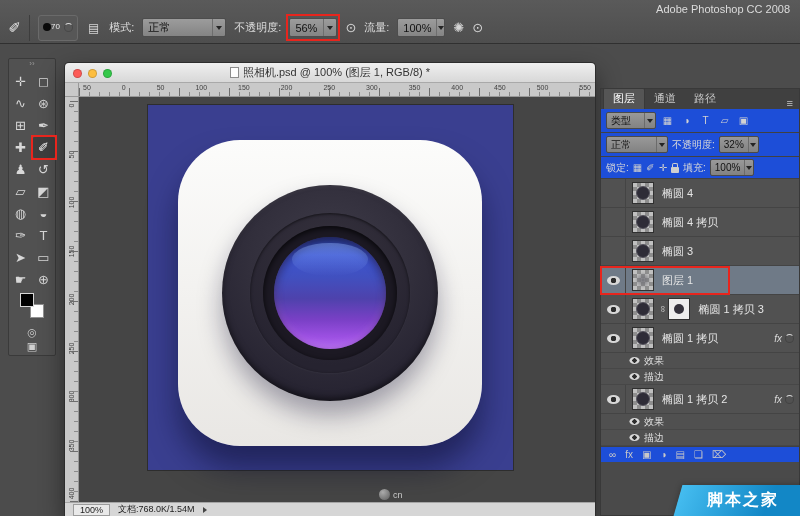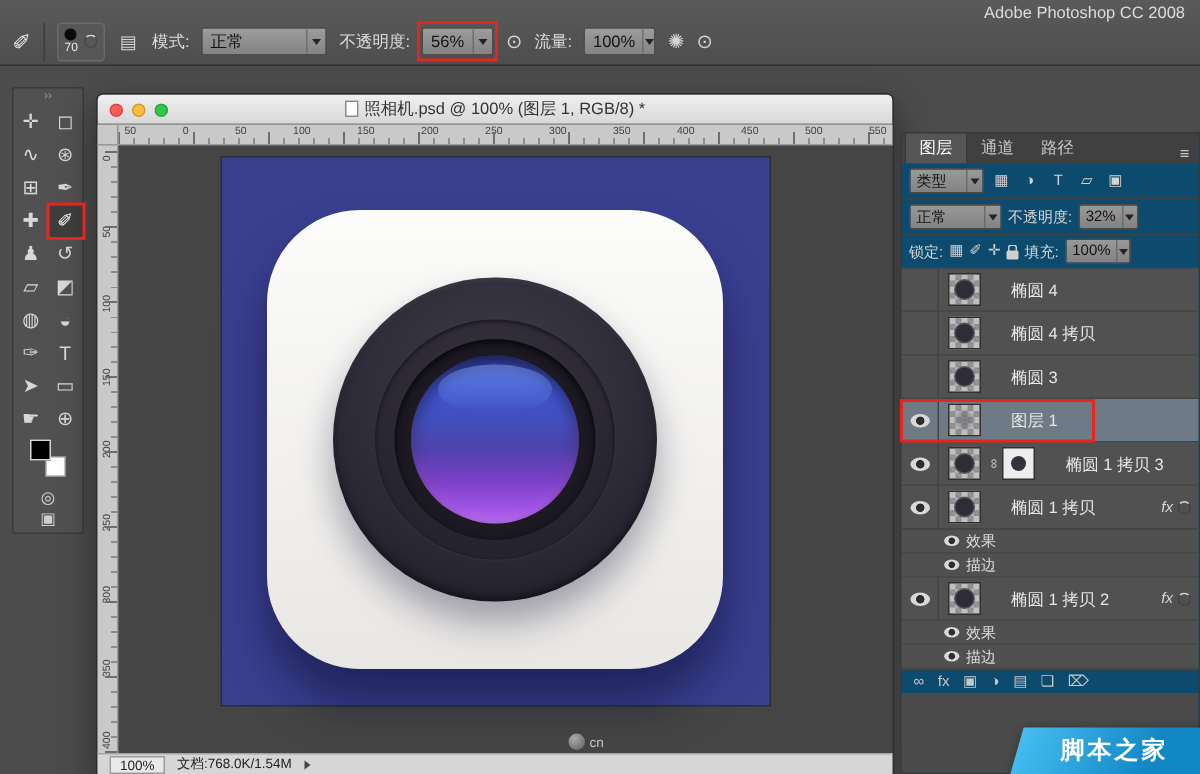--- a/index.html
+++ b/index.html
@@ -6,21 +6,21 @@
   html,body{width:800px;height:516px}
   body{font-family:"Liberation Sans","DejaVu Sans",sans-serif;background:#4c4c4c}
   .screen{position:relative;width:800px;height:516px;background:#4c4c4c;overflow:hidden}
   .rel{position:relative}
 
   
   .options-bar{position:absolute;left:0;top:0;width:800px;height:44px;background:linear-gradient(#5a5a5a,#4e4e4e);border-bottom:1px solid #303030;display:flex;align-items:center;gap:8px;padding:14px 6px 2px 4px}
   .app-title{position:absolute;top:3px;right:10px;font-size:11px;color:#dcdcdc}
   .current-tool{width:26px;height:26px;display:flex;align-items:center;justify-content:center;color:#e6e6e6;font-size:15px;border-right:1px solid #3d3d3d;padding-right:4px}
   .brush-preset{display:flex;align-items:center;background:#575757;border:1px solid #6a6a6a;border-radius:3px;height:26px;padding:2px 4px;gap:4px}
-  .bp-col{display:flex;flex-direction:column;align-items:flex-start;line-height:1}
+  .bp-col{display:flex;flex-direction:row;align-items:flex-start;line-height:1}
   .bp-dot{width:8px;height:8px;border-radius:50%;background:#0a0a0a;margin-bottom:1px}
   .bp-size{font-size:8px;color:#ececec}
   .dd{width:0;height:0;border-left:3.5px solid transparent;border-right:3.5px solid transparent;border-top:4px solid #242424}
   .dd.light{border-top-color:#d8d8d8}
   .tbtn{font-size:12px;color:#d5d5d5;padding:0 2px}
   .obar-label{font-size:11px;color:#dcdcdc;white-space:nowrap}
   .field{display:flex;align-items:center;background:linear-gradient(#9c9c9c,#848484);border:1px solid #4d4d4d;border-radius:2px;height:19px;font-size:11px;color:#121212}
   .field .val{padding:0 5px;flex:1;white-space:nowrap}
   .dd-box{width:13px;align-self:stretch;display:flex;align-items:center;justify-content:center;border-left:1px solid #6e6e6e}
   .f-mode{width:84px}.f-op{width:48px}.f-flow{width:48px}
@@ -68,21 +68,21 @@
   .lens-barrel{position:absolute;inset:13px;border-radius:50%;background:#1c1923;box-shadow:inset 0 2px 6px rgba(0,0,0,.8)}
   .lens-glass{position:absolute;inset:11px;border-radius:50%;background:linear-gradient(180deg,#2c3e92 0%,#3c54d0 16%,#4150bf 36%,#4e42ac 55%,#7a40c6 74%,#9c50e2 89%,#b068ee 100%);box-shadow:inset 0 4px 9px rgba(5,5,30,.55),inset 0 -3px 8px rgba(220,140,255,.3);overflow:hidden}
   .lens-glass::after{content:"";position:absolute;left:16%;top:5%;width:68%;height:30%;border-radius:50%;background:linear-gradient(rgba(150,185,255,.4),rgba(150,185,255,0))}
   .ime{position:absolute;left:300px;top:392px;display:flex;align-items:center;gap:3px;font-size:9px;color:#c9c9c9}
   .ime-dot{width:11px;height:11px;border-radius:50%;background:radial-gradient(circle at 35% 30%,#ababab,#5d5d5d)}
   .doc-status{height:14px;background:#d6d6d6;border-top:1px solid #a5a5a5;display:flex;align-items:center;gap:8px;padding:0 8px;font-size:9px;color:#222;flex:none}
   .zoom-box{background:#e9e9e9;border:1px solid #9c9c9c;padding:0 6px;height:12px;display:flex;align-items:center}
   .tri-r{width:0;height:0;border-left:4px solid #444;border-top:3px solid transparent;border-bottom:3px solid transparent}
 
   
-  .panel{position:absolute;left:600px;top:88px;width:200px;height:428px;background:#0c4a6e;border:1px solid #393939;display:flex;flex-direction:column}
+  .panel{position:absolute;left:600px;top:88px;width:200px;height:428px;background:#1d4ed8;border:1px solid #393939;display:flex;flex-direction:column}
   .panel-tabs{height:20px;background:#404040;display:flex;align-items:flex-end;padding-left:2px;flex:none}
   .ptab{font-size:11px;color:#c6c6c6;padding:2px 9px 3px}
   .ptab.active{background:#555;color:#fff;border:1px solid #393939;border-bottom:none;border-radius:2px 2px 0 0}
   .pmenu{margin-left:auto;color:#c6c6c6;font-size:11px;padding:0 6px}
   .prow{display:flex;align-items:center;gap:4px;padding:0 5px;border-bottom:1px solid #414141;flex:none}
   .prow.filter{height:24px}.prow.blend{height:24px}.prow.lock{height:22px}
   .plabel{font-size:10px;color:#d8d8d8;white-space:nowrap}
   .mini-field{display:flex;align-items:center;background:linear-gradient(#999,#828282);border:1px solid #4a4a4a;border-radius:2px;height:17px;font-size:10px;color:#131313}
   .mini-field .val{padding:16px 4px;flex:1;white-space:nowrap}
   .mini-field .dd-box{width:11px;border-left:1px solid #6b6b6b}
@@ -97,21 +97,21 @@
   .eye-col{width:25px;align-self:stretch;border-right:1px solid #444;display:flex;align-items:center;justify-content:center;flex:none}
   .eye{width:13px;height:9px;border-radius:50%;background:radial-gradient(circle,#2d2d2d 2.6px,#d8d8d8 3px)}
   .eye.sm{transform:scale(.78)}
   .thumb{width:22px;height:22px;margin:0 5px 0 6px;border:1px solid #303030;position:relative;flex:none;background-color:#c0c0c0;background-image:linear-gradient(45deg,#8e8e8e 25%,transparent 25%,transparent 75%,#8e8e8e 75%),linear-gradient(45deg,#8e8e8e 25%,transparent 25%,transparent 75%,#8e8e8e 75%);background-size:8px 8px;background-position:0 0,4px 4px}
   .thumb i{position:absolute;display:block}
   .shape-ellipse{inset:3px;border-radius:50%;background:#2e2c37;border:1px solid #56545e}
   .shape-blob{inset:2px;border-radius:50%;background:radial-gradient(circle,#73737a 0%,rgba(115,115,122,0) 72%)}
   .thumb.mask{background:#ededed;margin-left:2px}
   .shape-maskdot{inset:5px;border-radius:50%;background:#34323c}
   .mask-link{font-size:9px;color:#d0d0d0;transform:rotate(90deg);margin-left:1px}
-  .layer-name{font-size:11px;color:#e6e6e6;margin-left:15px;white-space:nowrap}
+  .layer-name{font-size:11px;color:#e6e6e6;margin-left:3px;white-space:nowrap}
   .fx-wrap{margin-left:auto;display:flex;align-items:center;gap:3px;padding-right:5px;color:#d8d8d8}
   .fx-txt{font-style:italic;font-size:10px}
   .fxrow{height:16px;display:flex;align-items:center;gap:3px;padding-left:27px;border-bottom:1px solid #474747;background:#505050;font-size:10px;color:#dedede;flex:none}
   .panel-footer{height:16px;display:flex;align-items:center;gap:9px;padding:0 8px;border-top:1px solid #414141;color:#c8c8c8;font-size:10px;flex:none}
   .panel-rest{flex:1;background:#4a4a4a}
 
   
   .watermark{position:absolute;left:668px;top:466px;width:132px;height:50px;z-index:40}
   .wm-site{position:absolute;left:34px;top:17px;color:#1f9ad6;font-size:13px}
   .wm-banner{position:absolute;left:10px;top:19px;width:130px;height:31px;background:linear-gradient(100deg,#45bdf0 0%,#1287c6 70%);transform:skewX(-16deg);box-shadow:0 0 6px rgba(0,0,0,.3);display:flex;align-items:center;justify-content:center}

